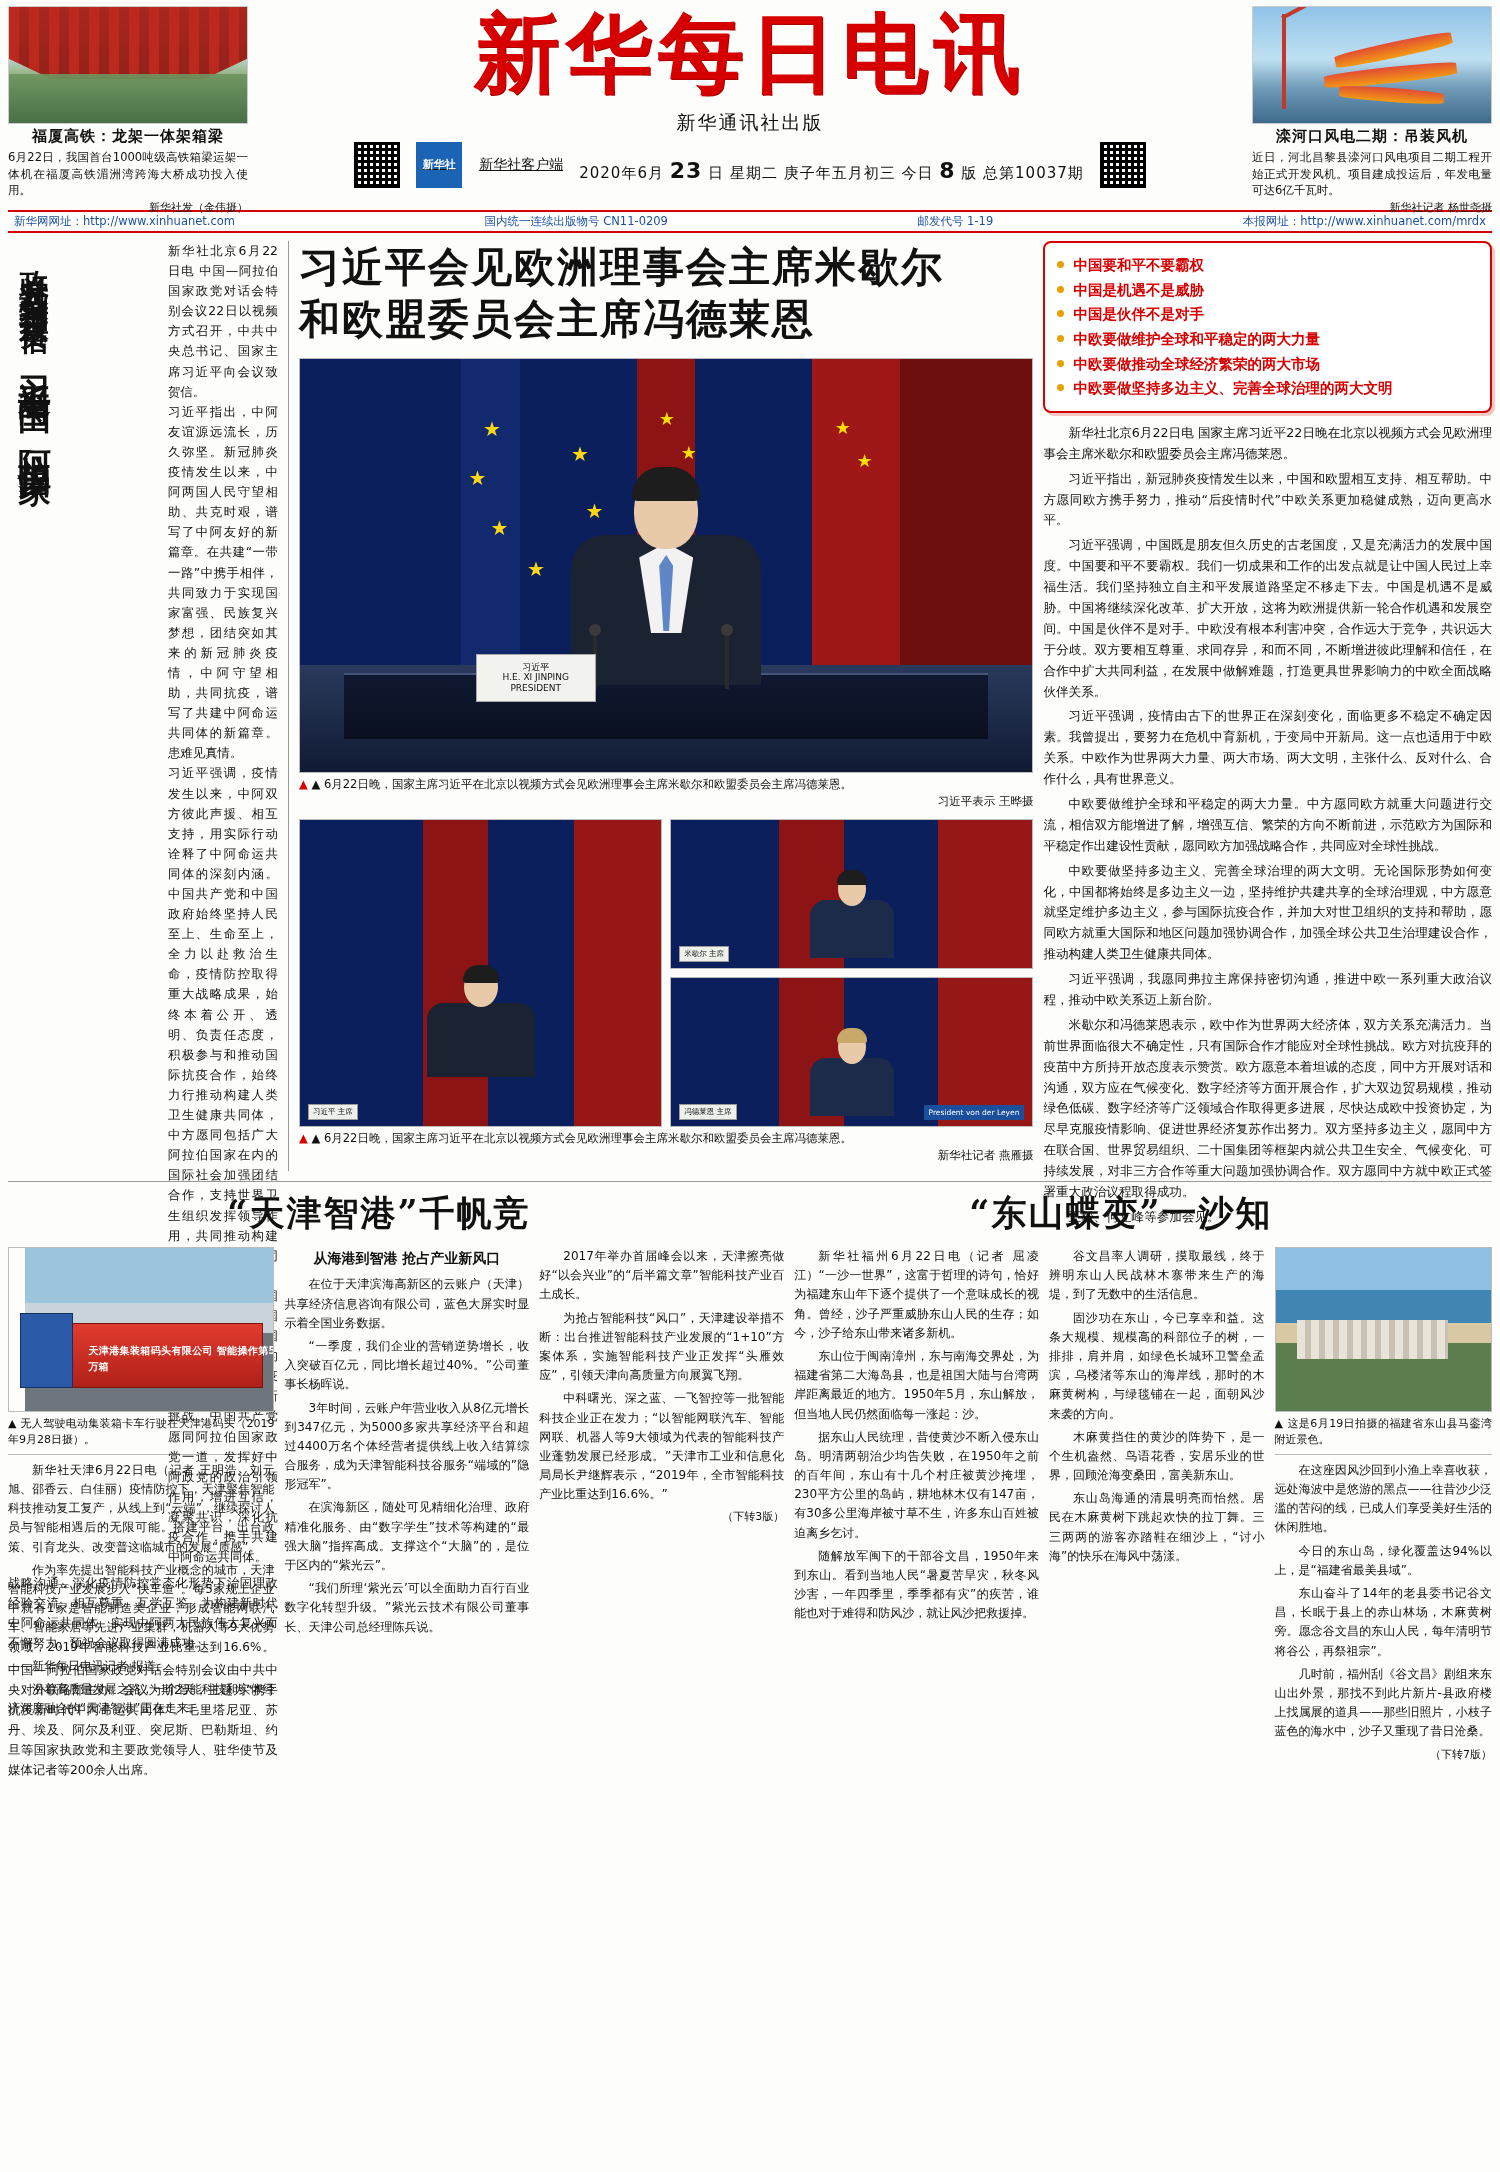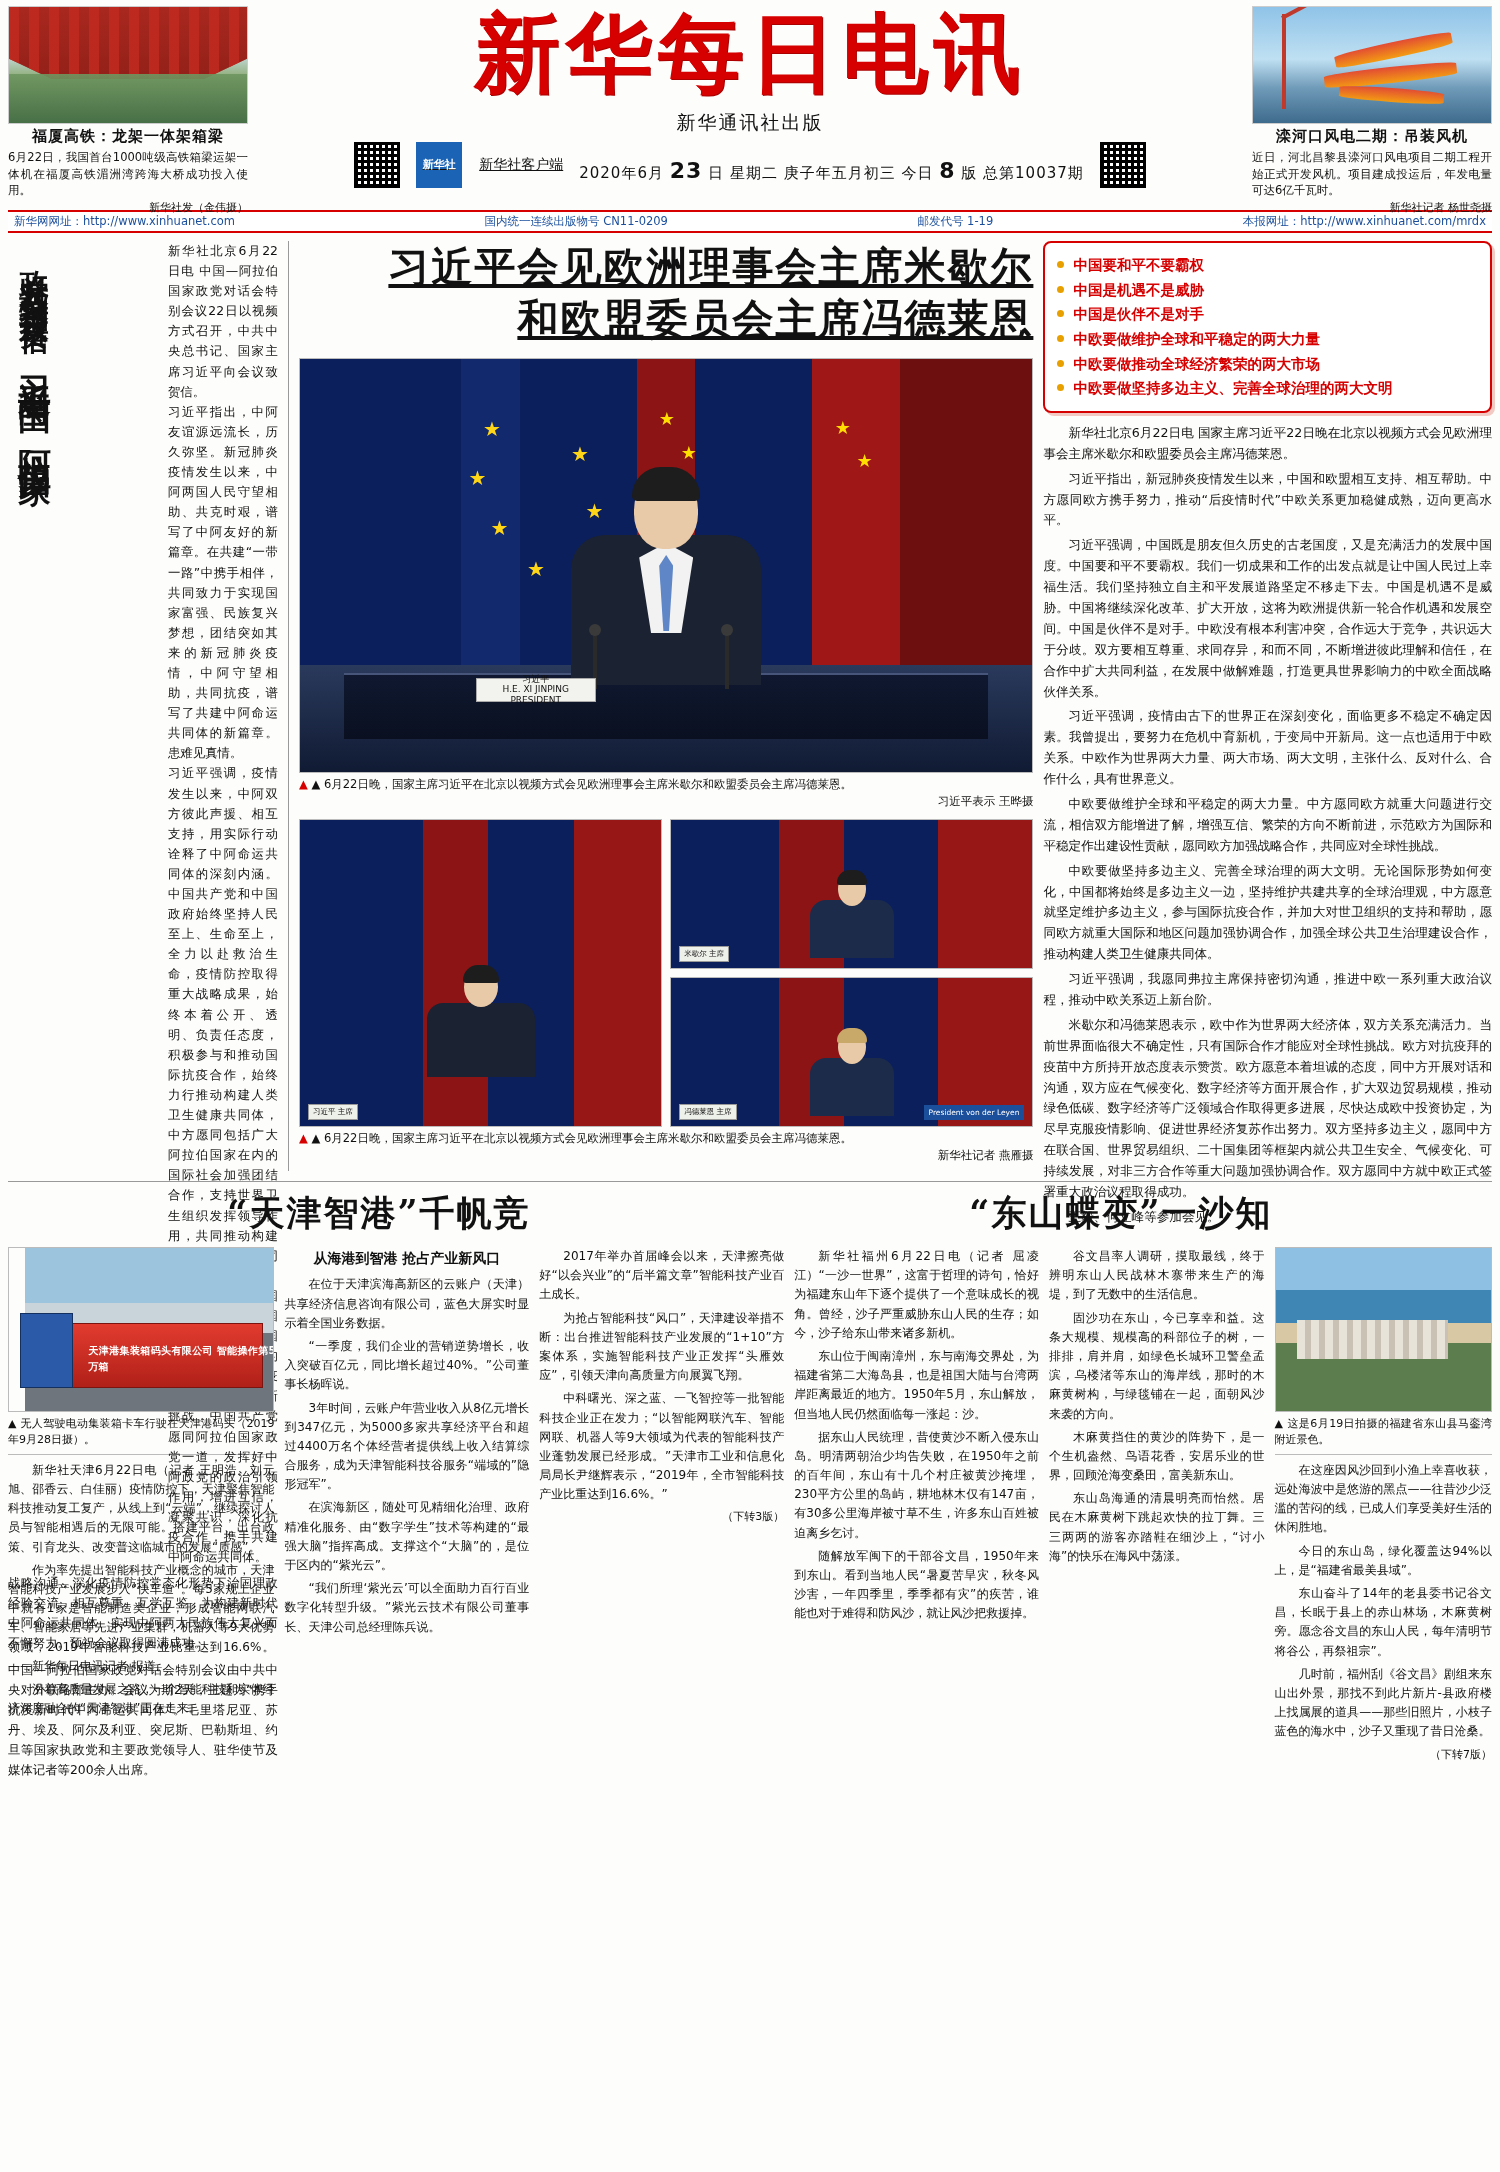--- a/index.html
+++ b/index.html
@@ -123,23 +123,22 @@
     margin-left:2px;
   }
   .lead-col { width:112px; float:right; }
   .left-bottom { clear:both; font-size:12.4px; line-height:1.62; text-align:justify; padding-top:6px;}
 
   .sep-v { width:1px; background:#999; }
 
   
   .mid-headline {
     font-family:"DejaVu Serif", serif;
-    font-weight:bold; font-size:41px; text-align:right; line-height:1.28;
+    font-weight:bold; font-size:41px; text-align:left; line-height:1.28;
     letter-spacing:2px;
-    text-decoration:underline;
   }
   .photo-main {
     margin-top:12px; width:100%; height:415px; border:1px solid #bbb; position:relative; overflow:hidden;
     background:#0d1a3a;
   }
   .flagwall{
     position:absolute; inset:0;
     background:
       linear-gradient(90deg,
         #0b1f5c 0 22%, #12296e 22% 30%, #0b1f5c 30% 46%,
@@ -158,21 +157,21 @@
   .figure{
     position:absolute; left:50%; transform:translateX(-50%); bottom:22%;
     width:200px; height:210px;
   }
   .fig-head{ position:absolute; left:50%; transform:translateX(-50%); top:0; width:64px;height:78px;border-radius:50% 50% 45% 45%; background:#e8c9a8;}
   .fig-hair{ position:absolute; left:50%; transform:translateX(-50%); top:-4px; width:68px;height:34px;border-radius:34px 34px 6px 6px; background:#1d1d1d;}
   .fig-body{ position:absolute; left:50%; transform:translateX(-50%); top:64px; width:190px;height:150px;border-radius:34px 34px 0 0; background:#1b2231;}
   .fig-shirt{ position:absolute; left:50%; transform:translateX(-50%); top:72px; width:54px;height:90px; background:#f2f2f2; clip-path:polygon(50% 0,100% 16%,78% 100%,22% 100%,0 16%);}
   .fig-tie{ position:absolute; left:50%; transform:translateX(-50%); top:84px; width:14px;height:76px;background:#5f86c7; clip-path:polygon(50% 0,100% 14%,70% 100%,30% 100%,0 14%);}
   .nameplate{
-    position:absolute; left:24%; bottom:17%; width:120px;height:24px;background:#f2f3ee;border:1px solid #aaa;
+    position:absolute; left:24%; bottom:17%; width:120px;height:48px;background:#f2f3ee;border:1px solid #aaa;
     display:flex;flex-direction:column;align-items:center;justify-content:center;font-size:9px;color:#111;line-height:1.2;
   }
   .mic{ position:absolute; bottom:20%; width:4px;height:58px;background:#2a2a2a; }
   .mic:after{ content:""; position:absolute; top:-7px; left:-4px; width:12px;height:12px;border-radius:50%;background:#3a3a3a;}
   .caption { font-size:11.5px; margin-top:4px; }
   .caption .tri { color:#d60000; }
   .credit { font-size:11.5px; text-align:right; margin-top:2px; }
 
   .photo-row { display:flex; gap:8px; margin-top:10px; }
   .photo-small { width:100%; height:150px; border:1px solid #bbb; position:relative; overflow:hidden;}

